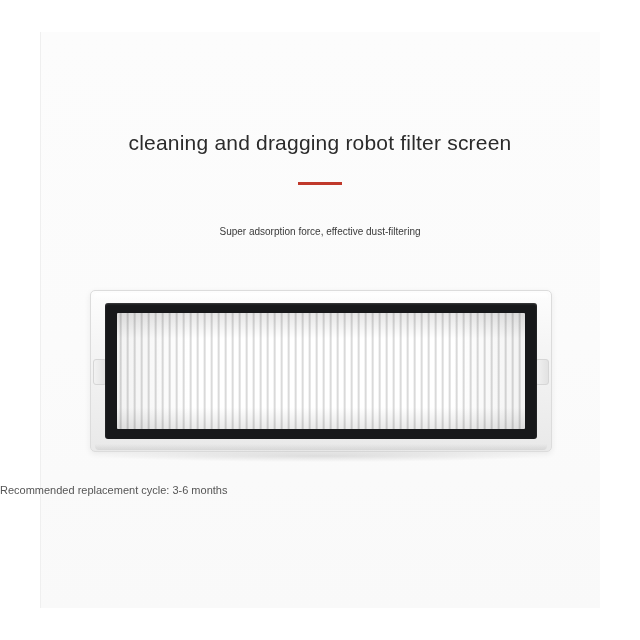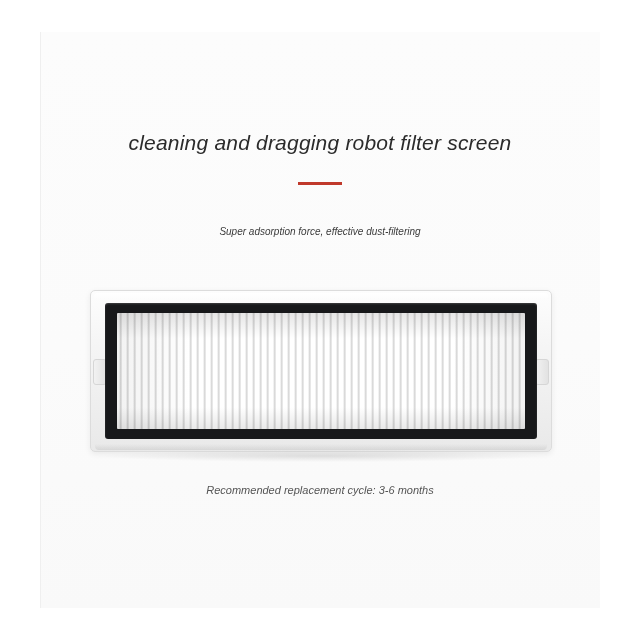--- a/index.html
+++ b/index.html
@@ -12,21 +12,20 @@
     height: 640px;
     overflow: hidden;
     font-family: "Liberation Sans", sans-serif;
   }
 
   #product-card {
     position: relative;
     width: 640px;
     height: 548px;
     background: #ffffff;
-    font-style: italic;
   }
 
   
   .panel {
     position: absolute;
     left: 40px;
     top: 32px;
     width: 560px;
     height: 576px;
     background: linear-gradient(180deg, #fcfcfc 0%, #fbfbfb 55%, #f9f9f9 100%);
@@ -181,21 +180,21 @@
     width: 434px;
     height: 12px;
     background: radial-gradient(ellipse at center, rgba(0,0,0,0.10) 0%, rgba(0,0,0,0) 72%);
   }
 
   .footnote {
     position: absolute;
     left: 0;
     right: 0;
     top: 481px;
-    text-align: center;
+    text-align: left;
     font-size: 11px;
     line-height: 18px;
     color: #555555;
     font-weight: 400;
   }
 </style>
 </head>
 <body>
 
 <div id="product-card">

